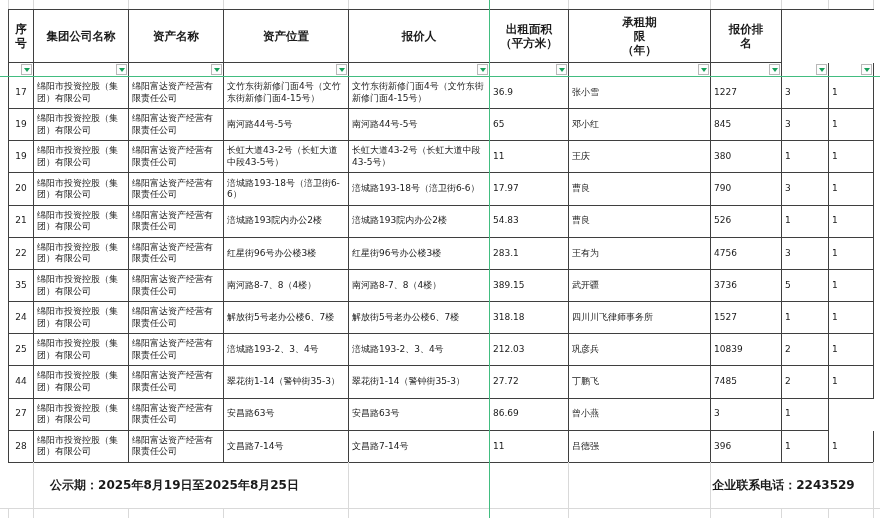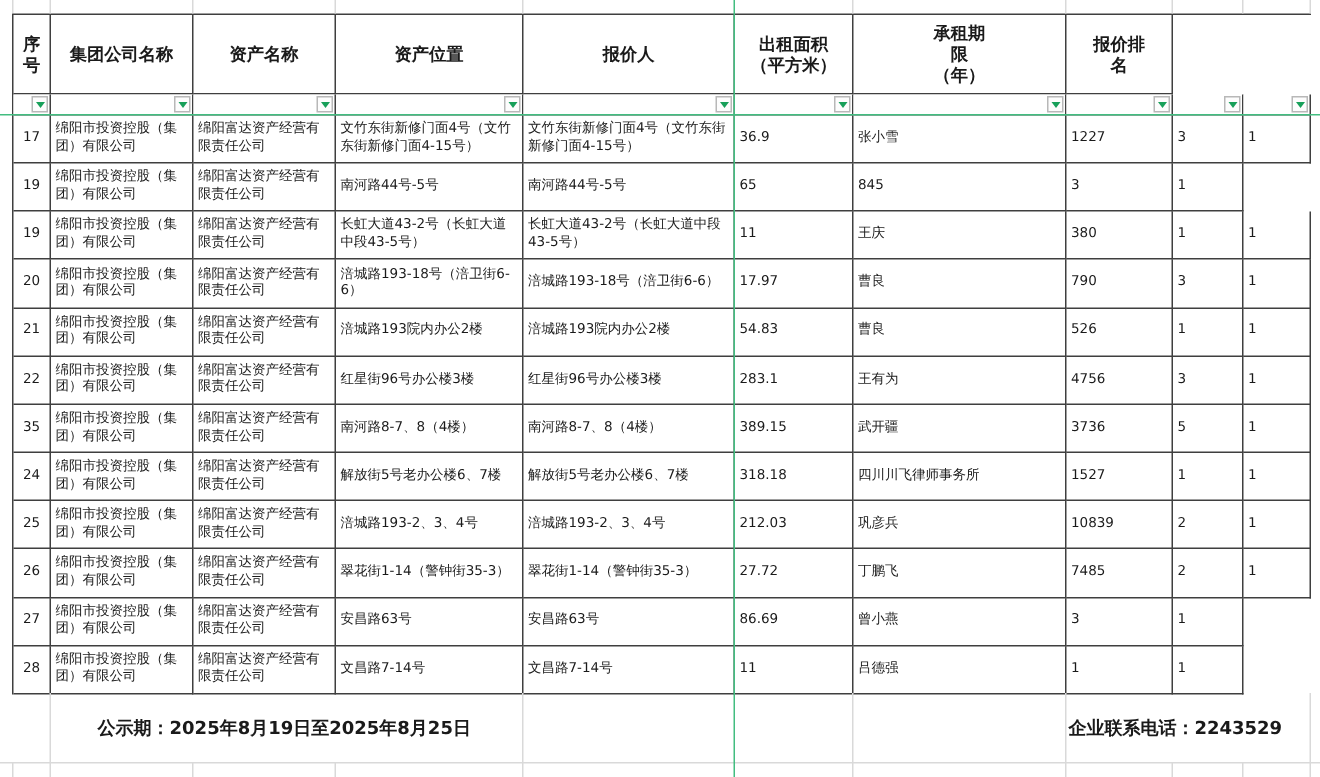--- a/index.html
+++ b/index.html
@@ -40,21 +40,21 @@
   .gl-v{position:absolute;width:1px;background:#d9d9d9;}
   .gl-h{position:absolute;height:1px;background:#d9d9d9;}
   
   .freeze-v{position:absolute;left:489px;top:0;width:1px;height:518px;background:#42bd80;z-index:30;}
   .freeze-h{position:absolute;left:0;top:76px;width:880px;height:1px;background:#42bd80;z-index:30;}
   
   .footer-note{
     position:absolute;top:462px;height:46px;display:flex;align-items:center;justify-content:center;
     font-weight:bold;font-size:12px;z-index:5;white-space:nowrap;
   }
-  .publicity{left:32px;width:315px;}
+  .publicity{left:17px;width:315px;}
   .phone{left:697px;width:173px;}
 </style>
 </head>
 <body>
 
 <div class="sheet">
 
   <div class="tablewrap">
     <div class="grow">
         <div class="hcell">序
@@ -136,20 +136,21 @@
           <div class="tcell c-term">3</div>
           <div class="tcell c-rank">1</div>
         </div>
         <div class="grow trow">
           <div class="tcell c-seq">19</div>
           <div class="tcell c-company">绵阳市投资控股（集团）有限公司</div>
           <div class="tcell c-enterprise">绵阳富达资产经营有限责任公司</div>
           <div class="tcell c-asset_name">南河路44号-5号</div>
           <div class="tcell c-asset_location">南河路44号-5号</div>
           <div class="tcell c-area">65</div>
+          <div class="tcell c-bidder">邓小红</div>
           <div class="tcell c-price">845</div>
           <div class="tcell c-term">3</div>
           <div class="tcell c-rank">1</div>
         </div>
         <div class="grow trow">
           <div class="tcell c-seq">19</div>
           <div class="tcell c-company">绵阳市投资控股（集团）有限公司</div>
           <div class="tcell c-enterprise">绵阳富达资产经营有限责任公司</div>
           <div class="tcell c-asset_name">长虹大道43-2号（长虹大道中段43-5号）</div>
           <div class="tcell c-asset_location">长虹大道43-2号（长虹大道中段43-5号）</div>
@@ -225,21 +226,21 @@
           <div class="tcell c-enterprise">绵阳富达资产经营有限责任公司</div>
           <div class="tcell c-asset_name">涪城路193-2、3、4号</div>
           <div class="tcell c-asset_location">涪城路193-2、3、4号</div>
           <div class="tcell c-area">212.03</div>
           <div class="tcell c-bidder">巩彦兵</div>
           <div class="tcell c-price">10839</div>
           <div class="tcell c-term">2</div>
           <div class="tcell c-rank">1</div>
         </div>
         <div class="grow trow">
-          <div class="tcell c-seq">26</div>
+          <div class="tcell c-seq">44</div>
           <div class="tcell c-company">绵阳市投资控股（集团）有限公司</div>
           <div class="tcell c-enterprise">绵阳富达资产经营有限责任公司</div>
           <div class="tcell c-asset_name">翠花街1-14（警钟街35-3）</div>
           <div class="tcell c-asset_location">翠花街1-14（警钟街35-3）</div>
           <div class="tcell c-area">27.72</div>
           <div class="tcell c-bidder">丁鹏飞</div>
           <div class="tcell c-price">7485</div>
           <div class="tcell c-term">2</div>
           <div class="tcell c-rank">1</div>
         </div>
@@ -255,20 +256,21 @@
           <div class="tcell c-rank">1</div>
         </div>
         <div class="grow trow">
           <div class="tcell c-seq">28</div>
           <div class="tcell c-company">绵阳市投资控股（集团）有限公司</div>
           <div class="tcell c-enterprise">绵阳富达资产经营有限责任公司</div>
           <div class="tcell c-asset_name">文昌路7-14号</div>
           <div class="tcell c-asset_location">文昌路7-14号</div>
           <div class="tcell c-area">11</div>
           <div class="tcell c-bidder">吕德强</div>
+          <div class="tcell c-price">396</div>
           <div class="tcell c-term">1</div>
           <div class="tcell c-rank">1</div>
         </div>
       </div>
   </div>
 
   <div class="footer-note publicity">公示期：2025年8月19日至2025年8月25日</div>
 
   <div class="footer-note phone">企业联系电话：2243529</div>
 

